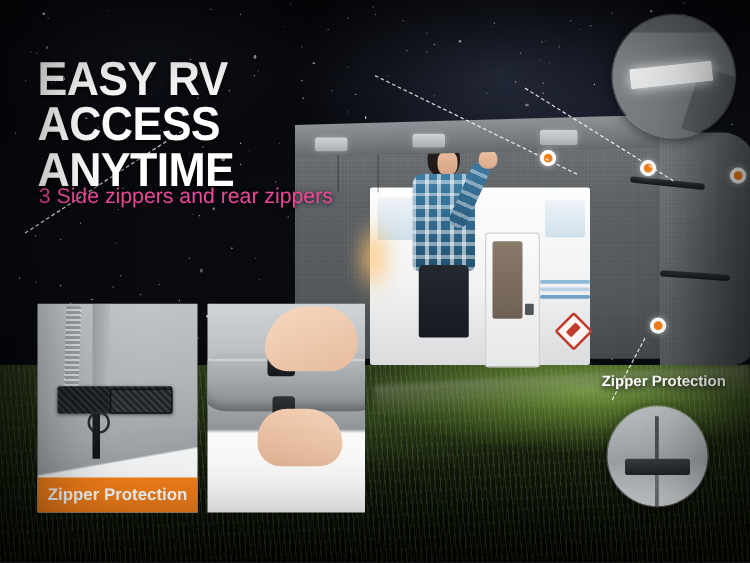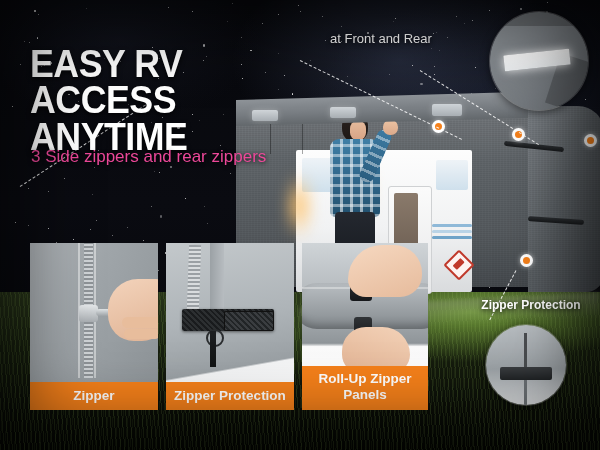--- a/index.html
+++ b/index.html
@@ -510,55 +510,42 @@
   <div class="circle-inset ci-bot">
     <div class="zip"></div>
     <div class="strap"></div>
     <div class="post"></div>
   </div>
 
   <div class="headline">EASY RV ACCESS ANYTIME</div>
   <div class="subhead">3 Side zippers and rear zippers</div>
 
   <div class="callout-top">
-    <div class="c2">at Front and Rear</div>
   </div>
 
   <div class="callout-bot">Zipper Protection</div>
 
   <div class="thumbs">
 
-    <div class="thumb t1">
-      <div class="zipedge" style="left:48px;"></div>
-      <div class="zipline"></div>
-      <div class="zipedge" style="left:64px;"></div>
-      <div class="slider"></div>
-      <div class="pull"></div>
-      <div class="hand"></div>
-      <div class="finger" style="left:92px;top:74px;width:40px;height:11px;"></div>
-      <div class="finger" style="left:94px;top:86px;width:36px;height:10px;"></div>
-      <div class="label">Zipper</div>
-    </div>
 
     <div class="thumb t2">
       <div class="vstrip"></div>
       <div class="teeth"></div>
       <div class="velcro"></div>
       <div class="velcro2"></div>
       <div class="ring"></div>
       <div class="tail"></div>
       <div class="label">Zipper Protection</div>
     </div>
 
     <div class="thumb t3 t3i">
       <div class="roll"></div>
       <div class="rollline"></div>
       <div class="buckle"></div>
       <div class="buckle2"></div>
       <div class="hand-a"></div>
       <div class="hand-b"></div>
-      <div class="label">Roll-Up Zipper Panels</div>
     </div>
 
   </div>
 
   <div class="vignette"></div>
 </div>
 
 </body></html>

